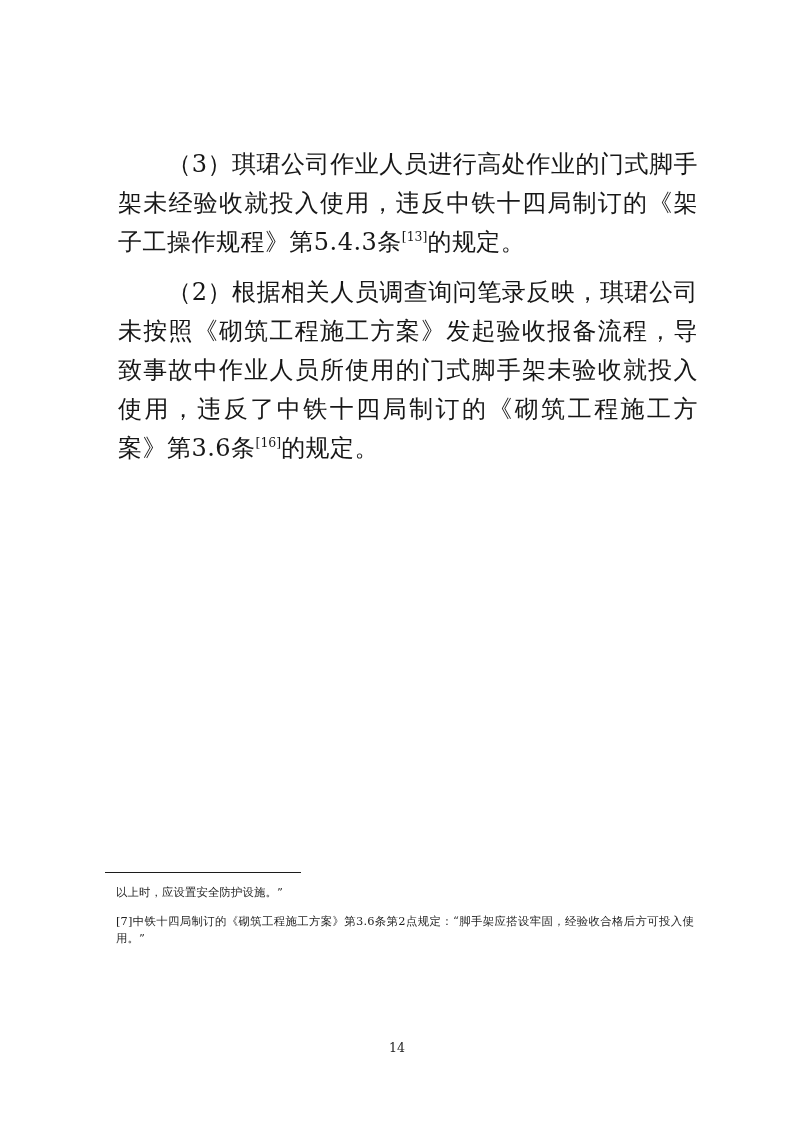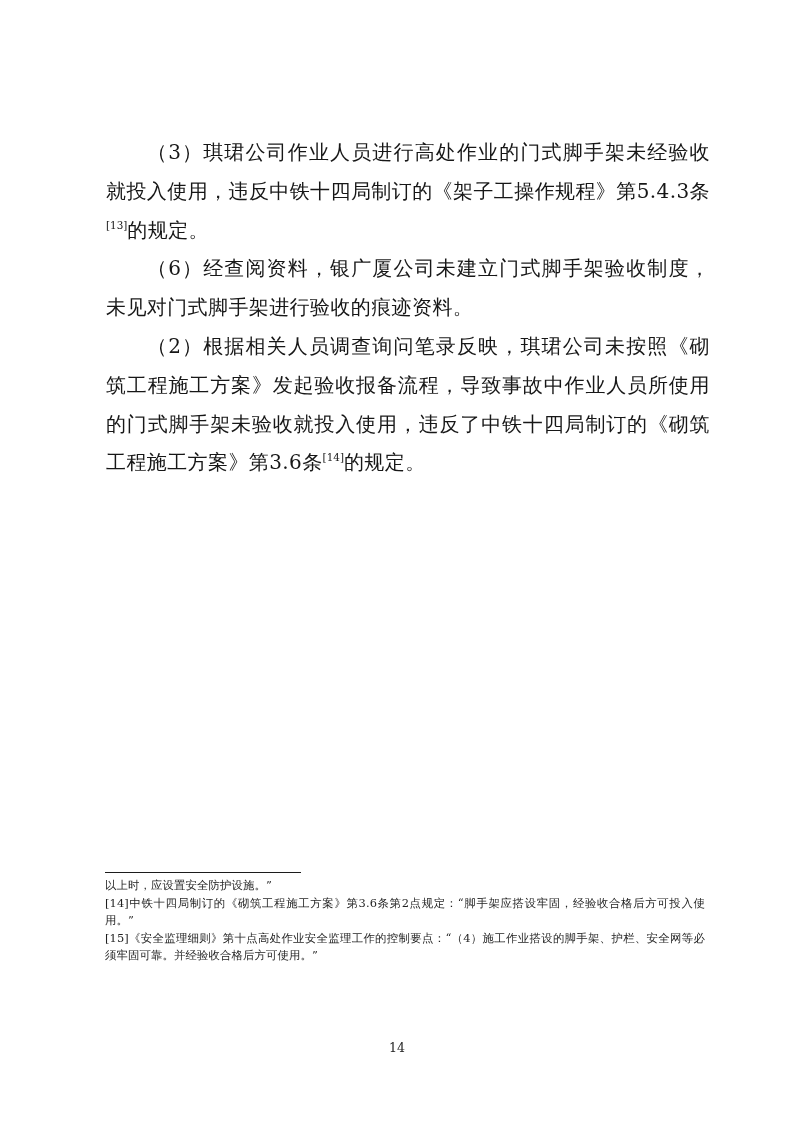--- a/index.html
+++ b/index.html
@@ -24,26 +24,26 @@
 
   
   .body-block {
     position: absolute;
     left: 106px;
     top: 133px;
     width: 604px;
   }
 
   .para {
-    font-size: 20px;
+    font-size: 24px;
     line-height: 38.8px;
     text-align: justify;
     text-justify: inter-ideograph;
     text-indent: 2.05em;
-    margin: 0;
+    margin: 12px;
     color: #171717;
     letter-spacing: 0.02em;
     font-weight: 400;
   }
 
   .para .sup {
     font-size: 0.52em;
     vertical-align: super;
     line-height: 0;
     letter-spacing: 0;
@@ -62,21 +62,21 @@
     height: 0;
     border-top: 1.4px solid #1c1c1c;
     margin: 0 0 4px 0;
   }
 
   .footnote-line {
     font-size: 11.4px;
     line-height: 17.6px;
     text-align: justify;
     text-justify: inter-ideograph;
-    margin: 0;
+    margin: 11px;
     color: #1f1f1f;
     text-indent: 0;
     letter-spacing: 0.01em;
   }
 
   
   .page-number {
     position: absolute;
     left: 0;
     top: 1040px;
@@ -91,29 +91,27 @@
 <body>
 
 <div class="page">
 
   <div class="body-block">
 
     <p class="para"><span>（3）琪珺公司作业人员进行高处作业的门式脚手架未经验收就投入使用，违反中铁十四局制订的《架子工操作规程》第5.4.3条</span><span class="sup">[13]</span><span>的规定。</span></p>
 
 
 
-    <p class="para"><span>（6）经查阅资料，银广厦公司未建立门式脚手架验收制度，未见对门式脚手架进行验收的痕迹资料。</span></p>
 
-    <p class="para"><span>（2）根据相关人员调查询问笔录反映，琪珺公司未按照《砌筑工程施工方案》发起验收报备流程，导致事故中作业人员所使用的门式脚手架未验收就投入使用，违反了中铁十四局制订的《砌筑工程施工方案》第3.6条</span><span class="sup">[14]</span><span>的规定。</span></p>
+    <p class="para"><span>（2）根据相关人员调查询问笔录反映，琪珺公司未按照《砌筑工程施工方案》发起验收报备流程，导致事故中作业人员所使用的门式脚手架未验收就投入使用，违反了中铁十四局制订的《砌筑工程施工方案》第3.6条</span><span class="sup">[16]</span><span>的规定。</span></p>
 
 
   </div>
 
   <div class="footnote-area">
     <div class="footnote-rule"></div>
     <p class="footnote-line">以上时，应设置安全防护设施。”</p>
-    <p class="footnote-line">[14]中铁十四局制订的《砌筑工程施工方案》第3.6条第2点规定：“脚手架应搭设牢固，经验收合格后方可投入使用。”</p>
-    <p class="footnote-line">[15]《安全监理细则》第十点高处作业安全监理工作的控制要点：“（4）施工作业搭设的脚手架、护栏、安全网等必须牢固可靠。并经验收合格后方可使用。”</p>
+    <p class="footnote-line">[7]中铁十四局制订的《砌筑工程施工方案》第3.6条第2点规定：“脚手架应搭设牢固，经验收合格后方可投入使用。”</p>
   </div>
 
   <div class="page-number">14</div>
 
 </div>
 
 </body></html>

